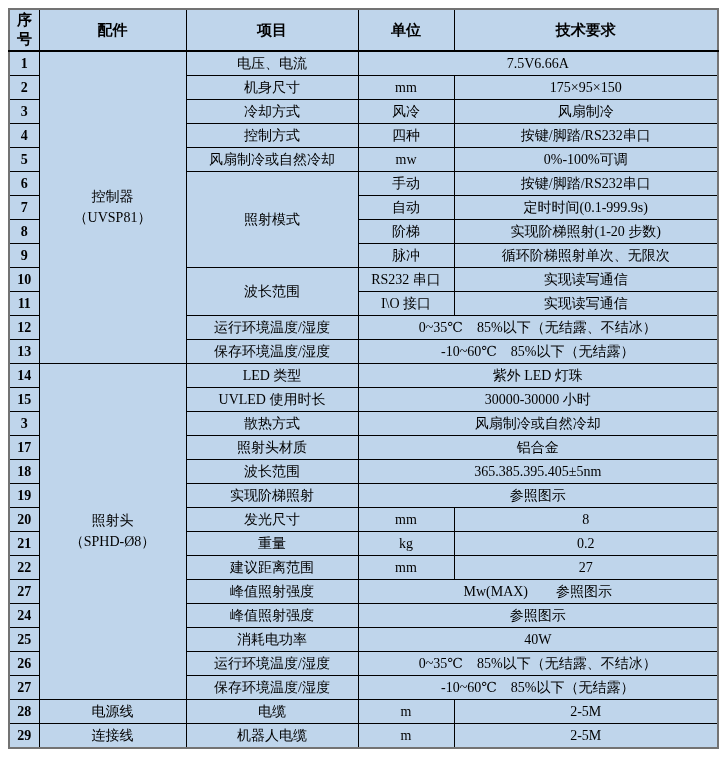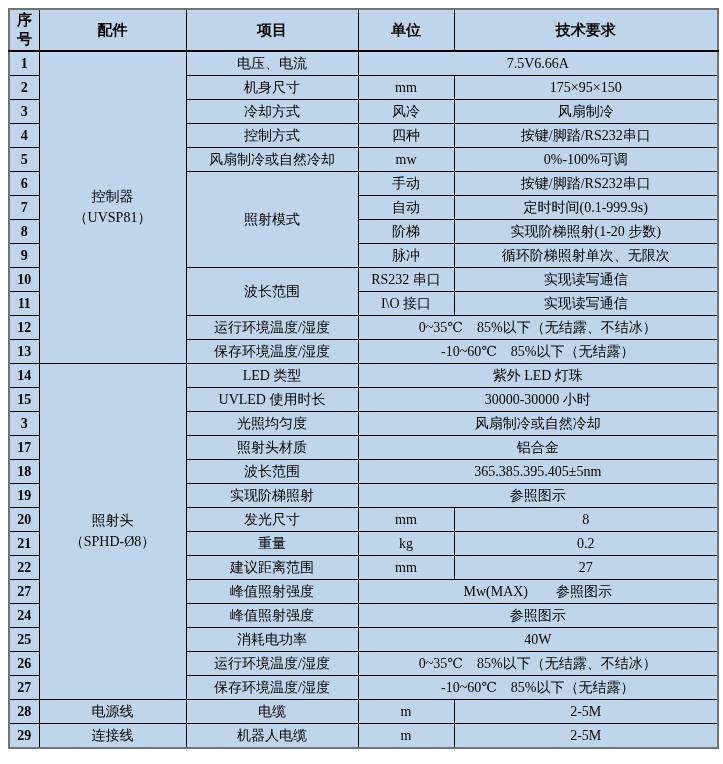--- a/index.html
+++ b/index.html
@@ -178,21 +178,21 @@
       <td class="c-item">LED 类型</td>
       <td colspan="2">紫外 LED 灯珠</td>
     </tr>
     <tr>
       <td class="c-no">15</td>
       <td class="c-item">UVLED 使用时长</td>
       <td colspan="2">30000-30000 小时</td>
     </tr>
     <tr>
       <td class="c-no">3</td>
-      <td class="c-item">光照均匀度</td>
+      <td class="c-item">散热方式</td>
       <td colspan="2">风扇制冷或自然冷却</td>
     </tr>
     <tr>
       <td class="c-no">17</td>
       <td class="c-item">照射头材质</td>
       <td colspan="2">铝合金</td>
     </tr>
     <tr>
       <td class="c-no">18</td>
       <td class="c-item">波长范围</td>

